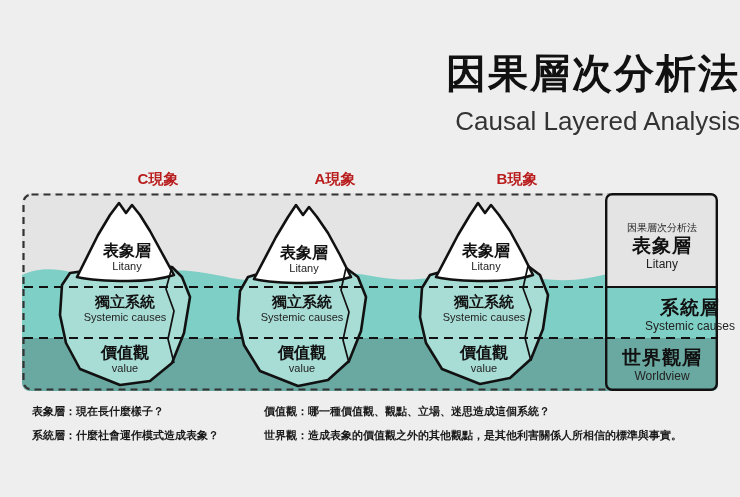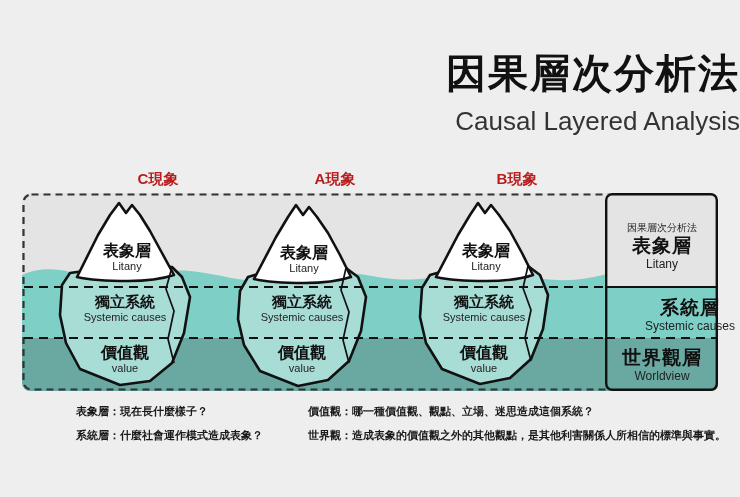--- a/index.html
+++ b/index.html
@@ -113,21 +113,20 @@
   }
 
   
   .note {
     position: absolute;
     font-size: 11px;
     line-height: 14px;
     font-weight: bold;
     color: #1a1a1a;
     white-space: nowrap;
-    margin-left: 44px;
   }
 </style>
 </head>
 <body>
 
 <div id="title-block">
   <div id="title-cn">因果層次分析法</div>
   <div id="title-en">Causal Layered Analysis</div>
 </div>
 

